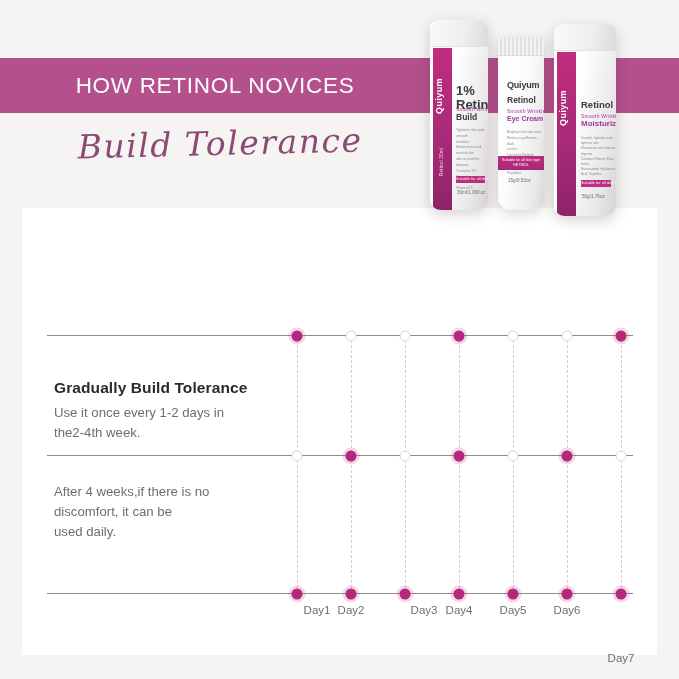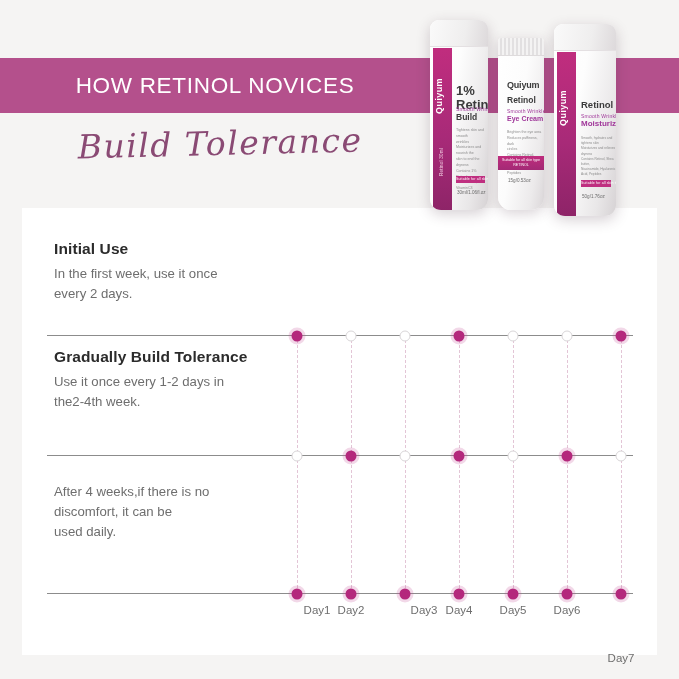--- a/index.html
+++ b/index.html
@@ -202,21 +202,21 @@
     white-space: nowrap;
   }
   .step-desc {
     color: #6e6e6e;
     font-size: 13.2px;
     line-height: 1.52;
     margin: 0;
     white-space: pre-line;
   }
   .step-1 { top: 32px; }
-  .step-2 { top: 140px; }
+  .step-2 { top: 171px; }
   .step-3 { top: 274px; }
 
   
   .axis {
     position: absolute;
     left: 25px;
     width: 586px;
     height: 1.4px;
     background: #8c8c8c;
   }
@@ -318,25 +318,20 @@
 Contains Retinol, Shea butter,
 Niacinamide, Hyaluronic Acid, Peptides</div>
     <div class="p-badge" style="left:27px; top:156px; width:30px;">Suitable for all skin type</div>
     <div class="p-vol" style="left:28px; top:170px;">50g/1.76oz</div>
   </div>
 
 </div>
 
 <div class="card">
 
-  <div class="step step-1">
-    <p class="step-title">Initial Use</p>
-    <p class="step-desc">In the first week, use it once
-every 2 days.</p>
-  </div>
 
   <div class="step step-2">
     <p class="step-title">Gradually Build Tolerance</p>
     <p class="step-desc">Use it once every 1-2 days in
 the2-4th week.</p>
   </div>
 
   <div class="step step-3">
     <p class="step-desc">After 4 weeks,if there is no
 discomfort, it can be

